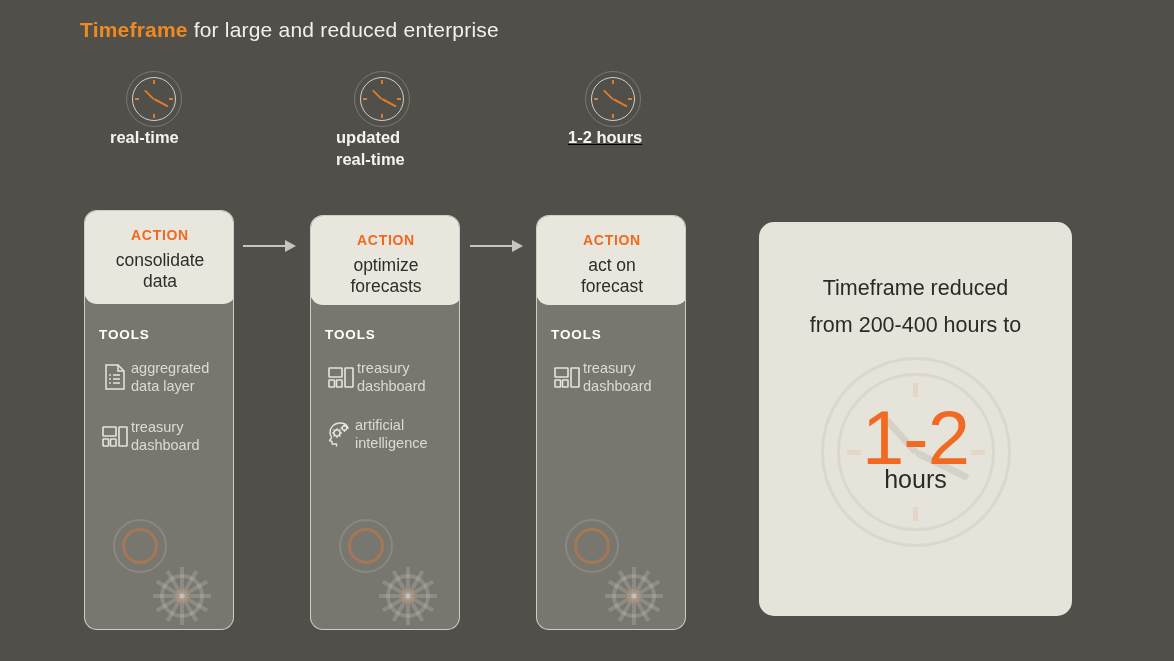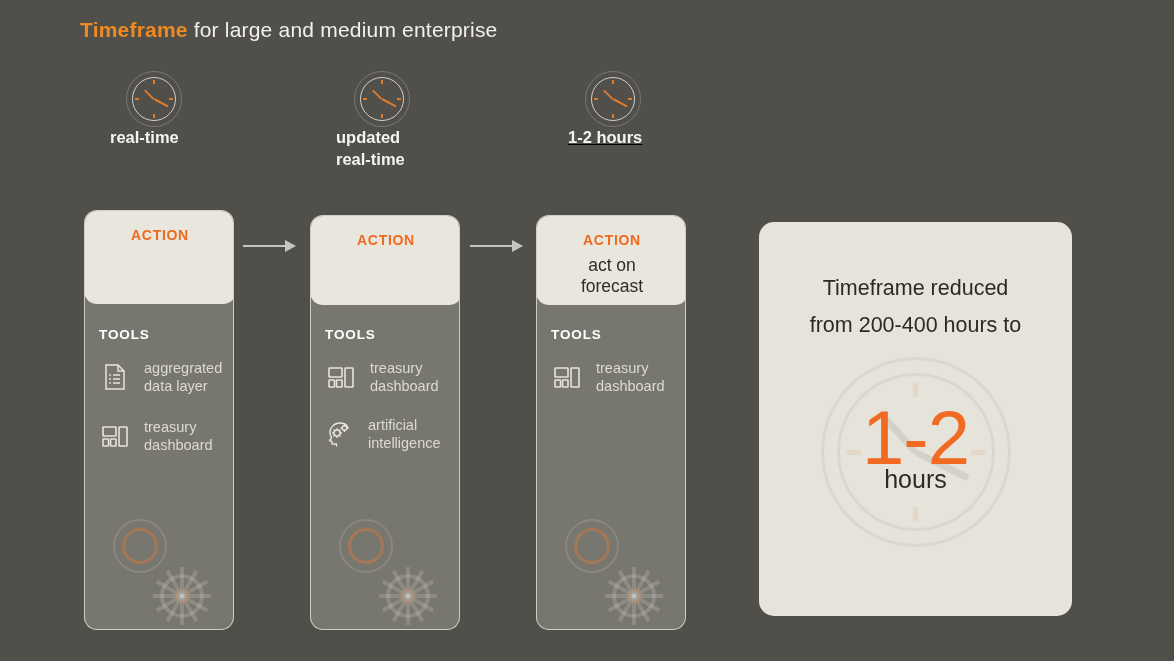--- a/index.html
+++ b/index.html
@@ -152,21 +152,20 @@
     color: #ffffff;
     font-weight: bold;
     font-size: 13.5px;
     letter-spacing: 0.9px;
   }
 
   .tool-item {
     position: absolute;
     display: flex;
     align-items: center;
-    gap: 13px;
   }
   .tool-icon { width: 32px; height: 32px; flex: 0 0 32px; }
   .tool-icon svg { display: block; width: 32px; height: 32px; }
   .tool-text {
     color: #dcdad4;
     font-size: 14.5px;
     line-height: 1.26;
     white-space: pre-line;
   }
 
@@ -259,21 +258,21 @@
     text-align: center;
     color: #2b2a28;
     font-size: 25px;
     line-height: 1;
   }
 </style>
 </head>
 <body>
 
 <div class="title">
-  <span class="title-strong">Timeframe</span><span class="title-rest">for large and medium enterprise</span>
+  <span class="title-strong">Timeframe</span><span class="title-rest">for large and reduced enterprise</span>
 </div>
 
 <div class="clock-block" style="left:126px; top:71px;">
   <div class="clock-icon">
     <div class="clock-ring-outer"></div>
     <div class="clock-ring-inner"></div>
     <div class="tick t12"></div>
       <div class="tick t3"></div>
       <div class="tick t6"></div>
       <div class="tick t9"></div>
@@ -325,20 +324,22 @@
       <div class="gear-tooth" style="width:4px;height:58px;margin:-29px 0 0 -2px;transform:rotate(30deg);"></div>
       <div class="gear-tooth" style="width:4px;height:58px;margin:-29px 0 0 -2px;transform:rotate(60deg);"></div>
       <div class="gear-tooth" style="width:4px;height:58px;margin:-29px 0 0 -2px;transform:rotate(90deg);"></div>
       <div class="gear-tooth" style="width:4px;height:58px;margin:-29px 0 0 -2px;transform:rotate(120deg);"></div>
       <div class="gear-tooth" style="width:4px;height:58px;margin:-29px 0 0 -2px;transform:rotate(150deg);"></div>
     </div>
   </div>
 
   <div class="action-box" style="width:152px; height:94px;">
     <div class="action-kicker">ACTION</div>
+    <div class="action-text">consolidate
+data</div>
   </div>
 
   <div class="tools-label" style="left:14px; top:116px;">TOOLS</div>
 
   <div class="tool-item" style="left:14px; top:148px;">
     <span class="tool-icon">
       <svg viewBox="0 0 32 32" fill="none" stroke="#e6e4de" stroke-width="1.5">
         <path d="M7 4 h12 l6 6 v18 H7 Z"></path>
         <path d="M19 4 v6 h6"></path>
         <circle cx="11" cy="14" r="0.9" fill="#e6e4de" stroke="none"></circle>
@@ -383,20 +384,22 @@
       <div class="gear-tooth" style="width:4px;height:58px;margin:-29px 0 0 -2px;transform:rotate(30deg);"></div>
       <div class="gear-tooth" style="width:4px;height:58px;margin:-29px 0 0 -2px;transform:rotate(60deg);"></div>
       <div class="gear-tooth" style="width:4px;height:58px;margin:-29px 0 0 -2px;transform:rotate(90deg);"></div>
       <div class="gear-tooth" style="width:4px;height:58px;margin:-29px 0 0 -2px;transform:rotate(120deg);"></div>
       <div class="gear-tooth" style="width:4px;height:58px;margin:-29px 0 0 -2px;transform:rotate(150deg);"></div>
     </div>
   </div>
 
   <div class="action-box" style="width:152px; height:90px;">
     <div class="action-kicker">ACTION</div>
+    <div class="action-text">optimize
+forecasts</div>
   </div>
 
   <div class="tools-label" style="left:14px; top:111px;">TOOLS</div>
 
   <div class="tool-item" style="left:14px; top:143px;">
     <span class="tool-icon">
       <svg viewBox="0 0 32 32" fill="none" stroke="#e6e4de" stroke-width="1.6">
         <rect x="4" y="7" width="13" height="9" rx="0.6"></rect>
         <rect x="4" y="19" width="5.5" height="7" rx="0.6"></rect>
         <rect x="11.5" y="19" width="5.5" height="7" rx="0.6"></rect>

